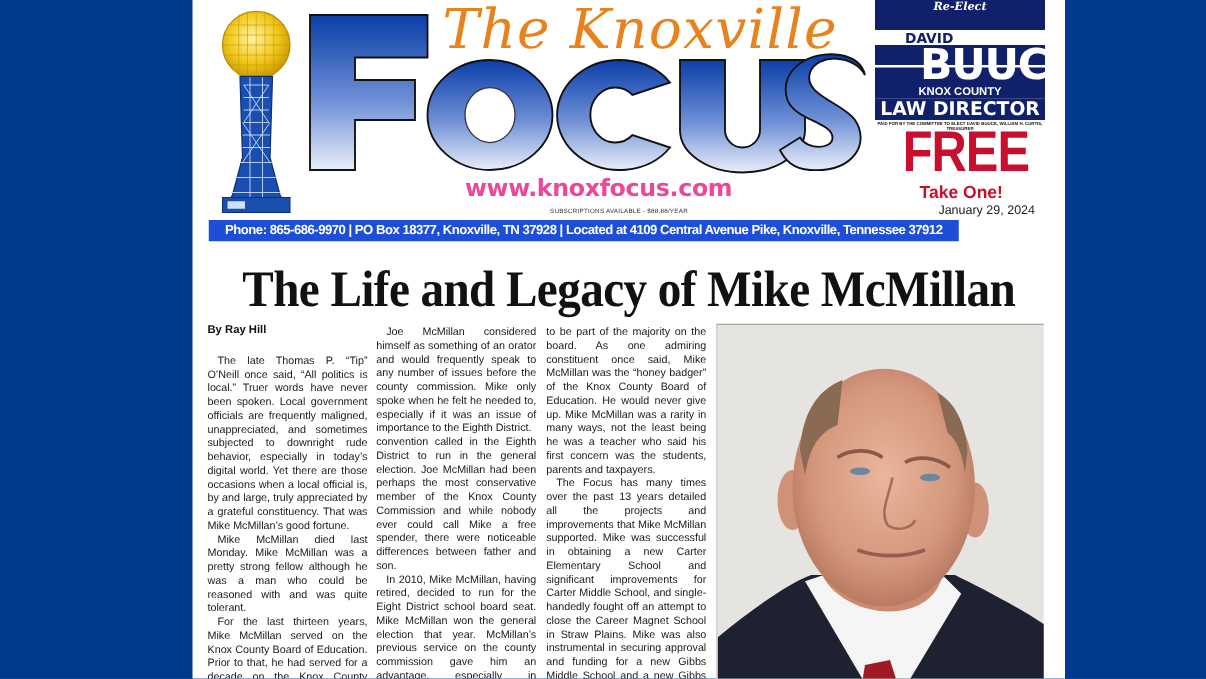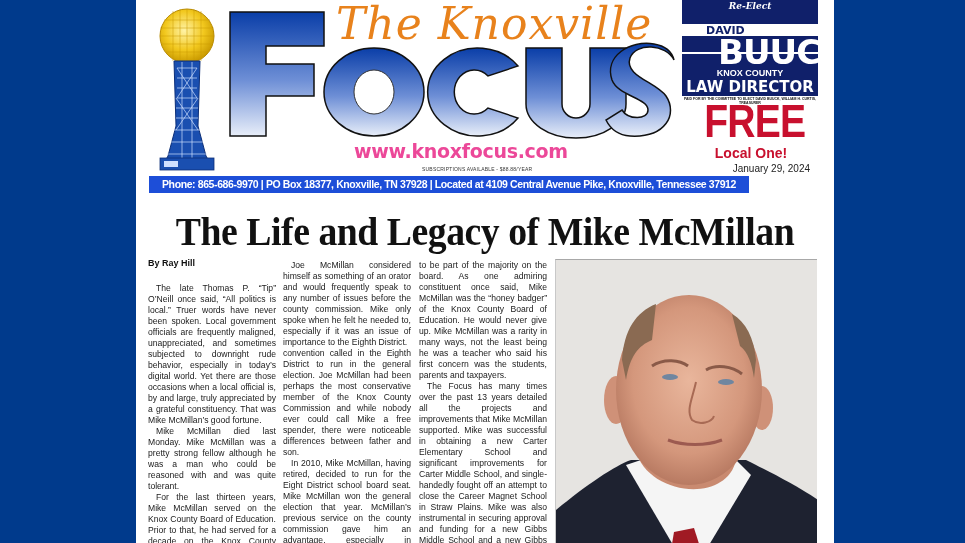--- a/index.html
+++ b/index.html
@@ -1,18 +1,18 @@
 <!DOCTYPE html>
 <html><head>
 <meta charset="utf-8">
 <style>
   * { margin:0; padding:0; box-sizing:border-box; }
   html, body { width:965px; height:543px; overflow:hidden; background:#003a8c; }
   body { position:relative; font-family:"Liberation Sans", sans-serif; }
-  .page { position:absolute; left:136px; top:0; width:698px; height:543px; background:#fff; overflow:hidden; }
+  .page { position:absolute; left:154px; top:0; width:698px; height:543px; background:#fff; overflow:hidden; }
 
   
   .sunsphere { position:absolute; left:18px; top:6px; width:66px; height:166px; }
   .focus-word { position:absolute; left:90px; top:4px; width:450px; height:136px; }
   .knoxville-script { position:absolute; left:200px; top:-2px; font-family:"DejaVu Serif", serif; font-style:italic; font-size:44px; color:#e8821c; letter-spacing:1px; white-space:nowrap; }
   .site-url { position:absolute; left:218px; top:140px; font-family:"DejaVu Sans", sans-serif; font-weight:bold; font-size:19px; color:#ec4899; letter-spacing:-0.3px; }
   .subs { position:absolute; left:286px; top:166px; font-size:5px; color:#333; letter-spacing:0.2px; }
 
   
   .ad { position:absolute; left:546px; top:0; width:136px; }
@@ -114,21 +114,21 @@
     <div class="ad-reelect">Re-Elect</div>
     <div class="ad-david">DAVID</div>
     <div class="ad-buuck">BUUCK</div>
     <div class="ad-sep"></div>
     <div class="ad-knox">KNOX COUNTY</div>
     <div class="ad-law">LAW DIRECTOR</div>
     <div class="ad-paid">PAID FOR BY THE COMMITTEE TO ELECT DAVID BUUCK, WILLIAM H. CURTIS, TREASURER</div>
   </div>
 
   <div class="free">FREE</div>
-  <div class="take-one">Local One!</div>
+  <div class="take-one">Take One!</div>
   <div class="date">January 29, 2024</div>
 
   <div class="contact-bar">Phone: 865-686-9970 | PO Box 18377, Knoxville, TN 37928 | Located at 4109 Central Avenue Pike, Knoxville, Tennessee 37912</div>
 
   <h1 class="headline">The Life and Legacy of Mike McMillan</h1>
 
   <div class="byline">By Ray Hill</div>
 
   <div class="col col1">
     <p>The late Thomas P. “Tip” O’Neill once said, “All politics is local.” Truer words have never been spoken. Local government officials are frequently maligned, unappreciated, and sometimes subjected to downright rude behavior, especially in today’s digital world. Yet there are those occasions when a local official is, by and large, truly appreciated by a grateful constituency. That was Mike McMillan’s good fortune.</p>

